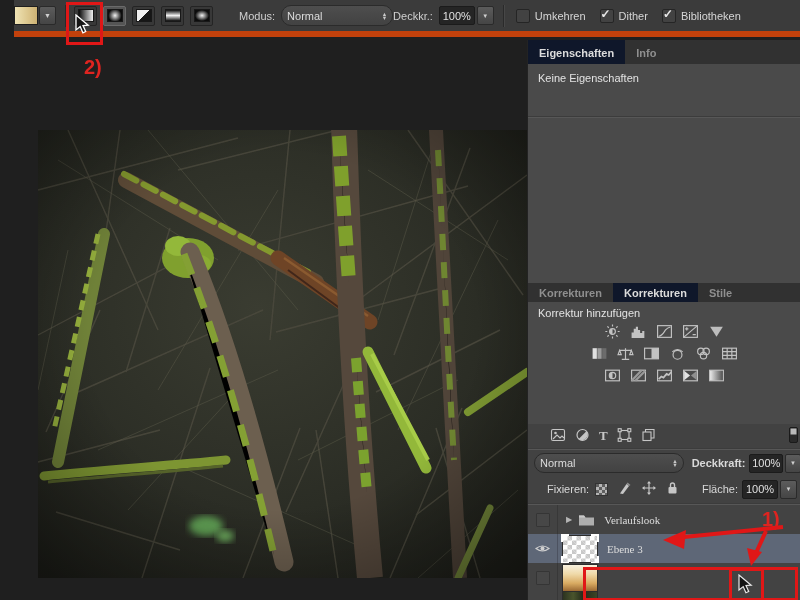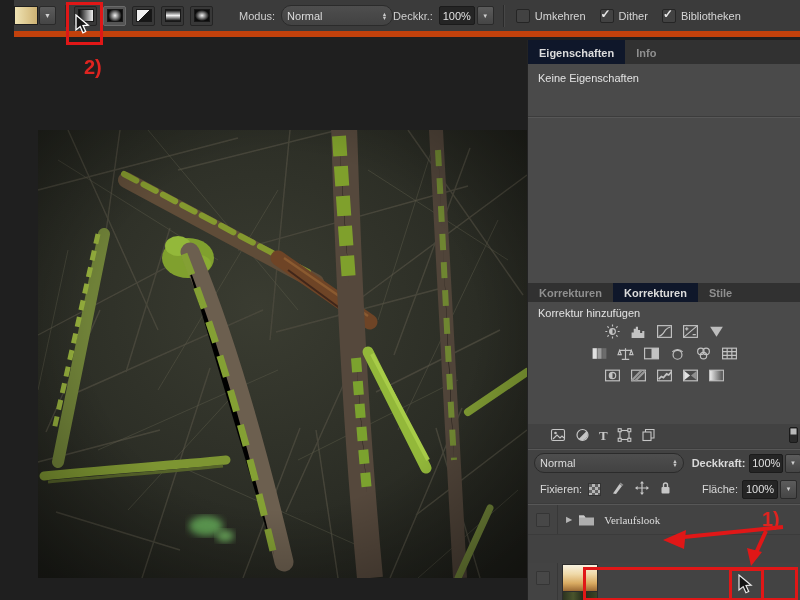--- a/index.html
+++ b/index.html
@@ -438,21 +438,21 @@
             </span>
         </div>
         <span style="margin-left:8px;font-weight:bold;color:#d9d9d9">Deckkraft:</span>
         <div class="valbox">
             <span>100%</span>
           </div>
         <div class="spin-btn">▼</div>
       </div>
 
       <div class="lp-row" style="top:54px;height:22px">
-        <span style="margin-left:12px;color:#d9d9d9">Fixieren:</span>
+        <span style="margin-left:19px;color:#d9d9d9">Fixieren:</span>
         <div class="lock-icons">
           <span class="checker-mini"></span>
           <span><svg width="14" height="14" viewBox="0 0 14 14">
                 <path d="M2,12.5 L8.5,3 L11,5 L5,13 Z" fill="#c6c6c6"></path>
                 <path d="M9.5,1.5 L12.5,4 L11,5 L8.5,3 Z" fill="#8f8f8f"></path>
               </svg></span>
           <span><svg width="14" height="14" viewBox="0 0 14 14" stroke="#c6c6c6" stroke-width="1.2" fill="#c6c6c6">
                 <path d="M7,1 V13 M1,7 H13" fill="none"></path>
                 <path d="M7,0 l2,2.6 h-4 Z M7,14 l2,-2.6 h-4 Z M0,7 l2.6,-2 v4 Z M14,7 l-2.6,-2 v4 Z" stroke="none"></path>
               </svg></span>
@@ -473,20 +473,35 @@
         <div class="vis-well">
             <div class="vis-empty"></div>
           </div>
         <span class="expander">▶</span>
         <svg width="17" height="13" viewBox="0 0 17 13">
             <path d="M1,2.5 h5 l1.5,2 H16 v8 H1 Z" fill="#aeaeae"></path>
             <path d="M1,2.5 h5 l1.5,2 H1 Z" fill="#c9c9c9"></path>
           </svg>
         <span class="layer-name">Verlaufslook</span>
       </div>
+      <div class="layer-row selected" style="top:110px">
+        <div class="vis-well">
+          <svg width="15" height="11" viewBox="0 0 15 11">
+              <path d="M1,5.5 Q7.5,0.5 14,5.5 Q7.5,10.5 1,5.5 Z" fill="none" stroke="#cfcfcf" stroke-width="1.2"></path>
+              <circle cx="7.5" cy="5.5" r="2" fill="#cfcfcf"></circle>
+            </svg>
+        </div>
+        <div class="thumb thumb-checker">
+          <span class="corner c-tl"></span>
+          <span class="corner c-tr"></span>
+          <span class="corner c-bl"></span>
+          <span class="corner c-br"></span>
+        </div>
+        <span class="layer-name">Ebene 3</span>
+      </div>
       <div class="layer-row" style="top:139px">
         <div class="vis-well">
             <div class="vis-empty"></div>
           </div>
         <div class="thumb thumb-tan"></div>
       </div>
       <div class="layer-row" style="top:168px;height:8px">
         <div class="vis-well" style="height:8px"></div>
         <div class="thumb thumb-forest" style="height:8px;margin-top:0"></div>
       </div>

